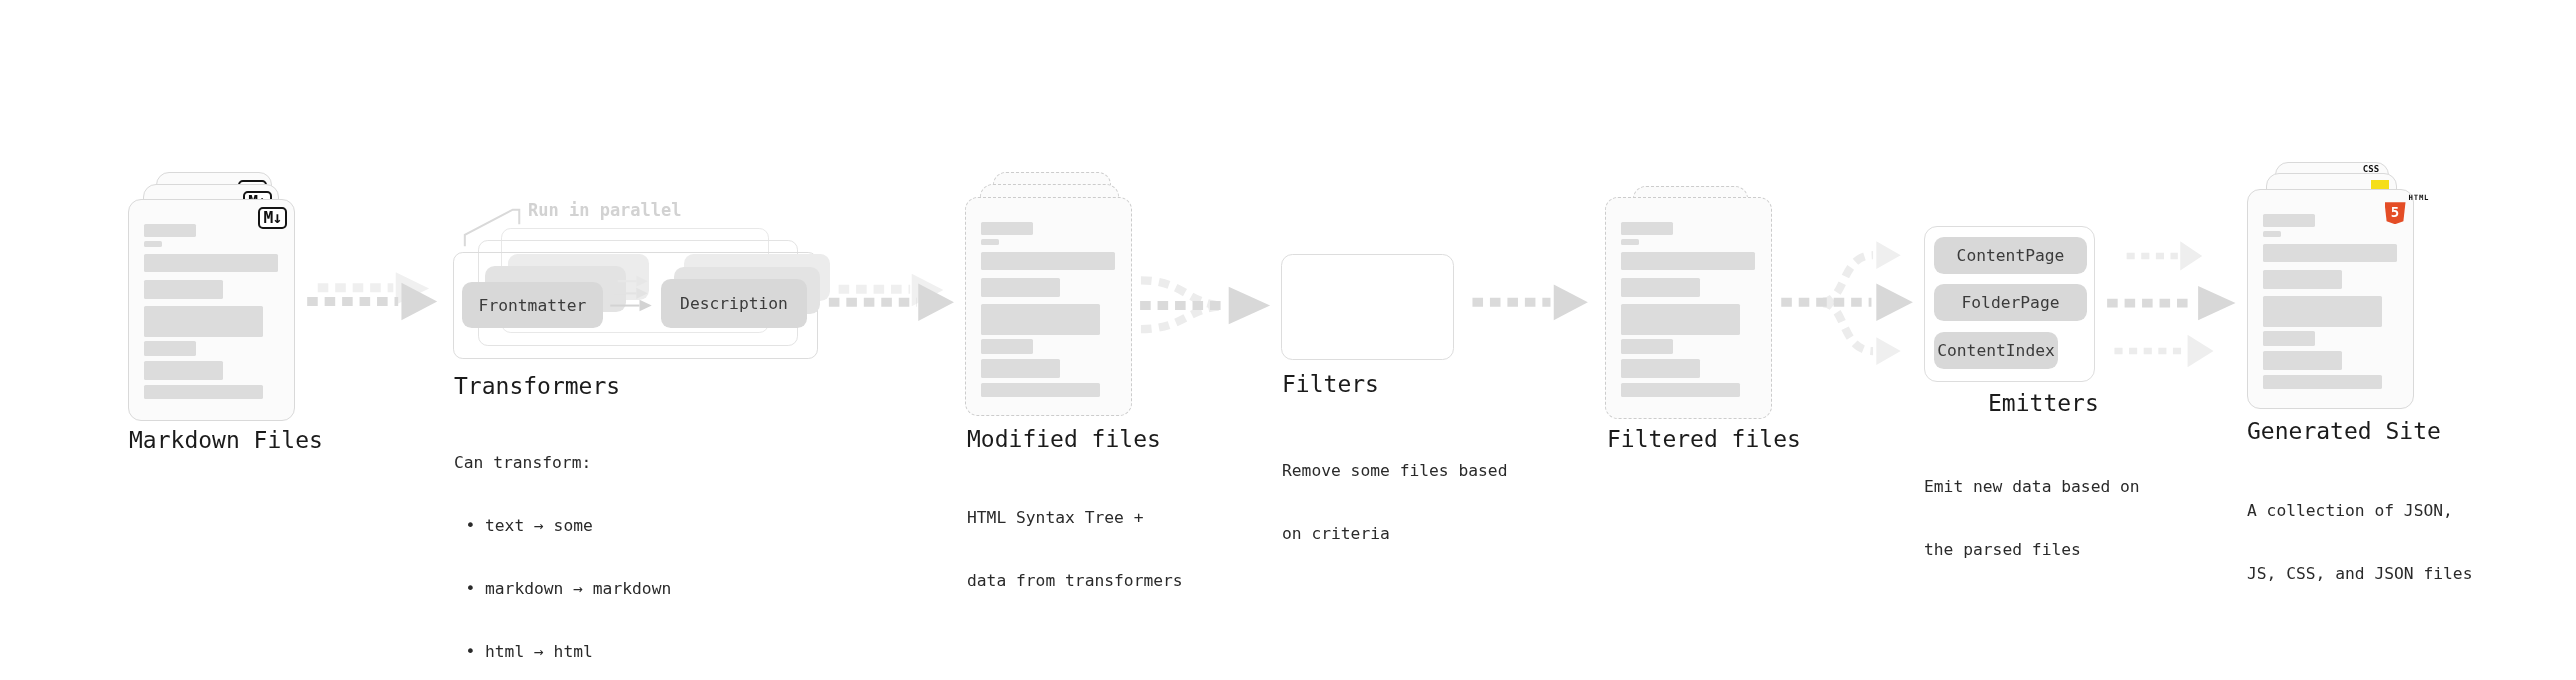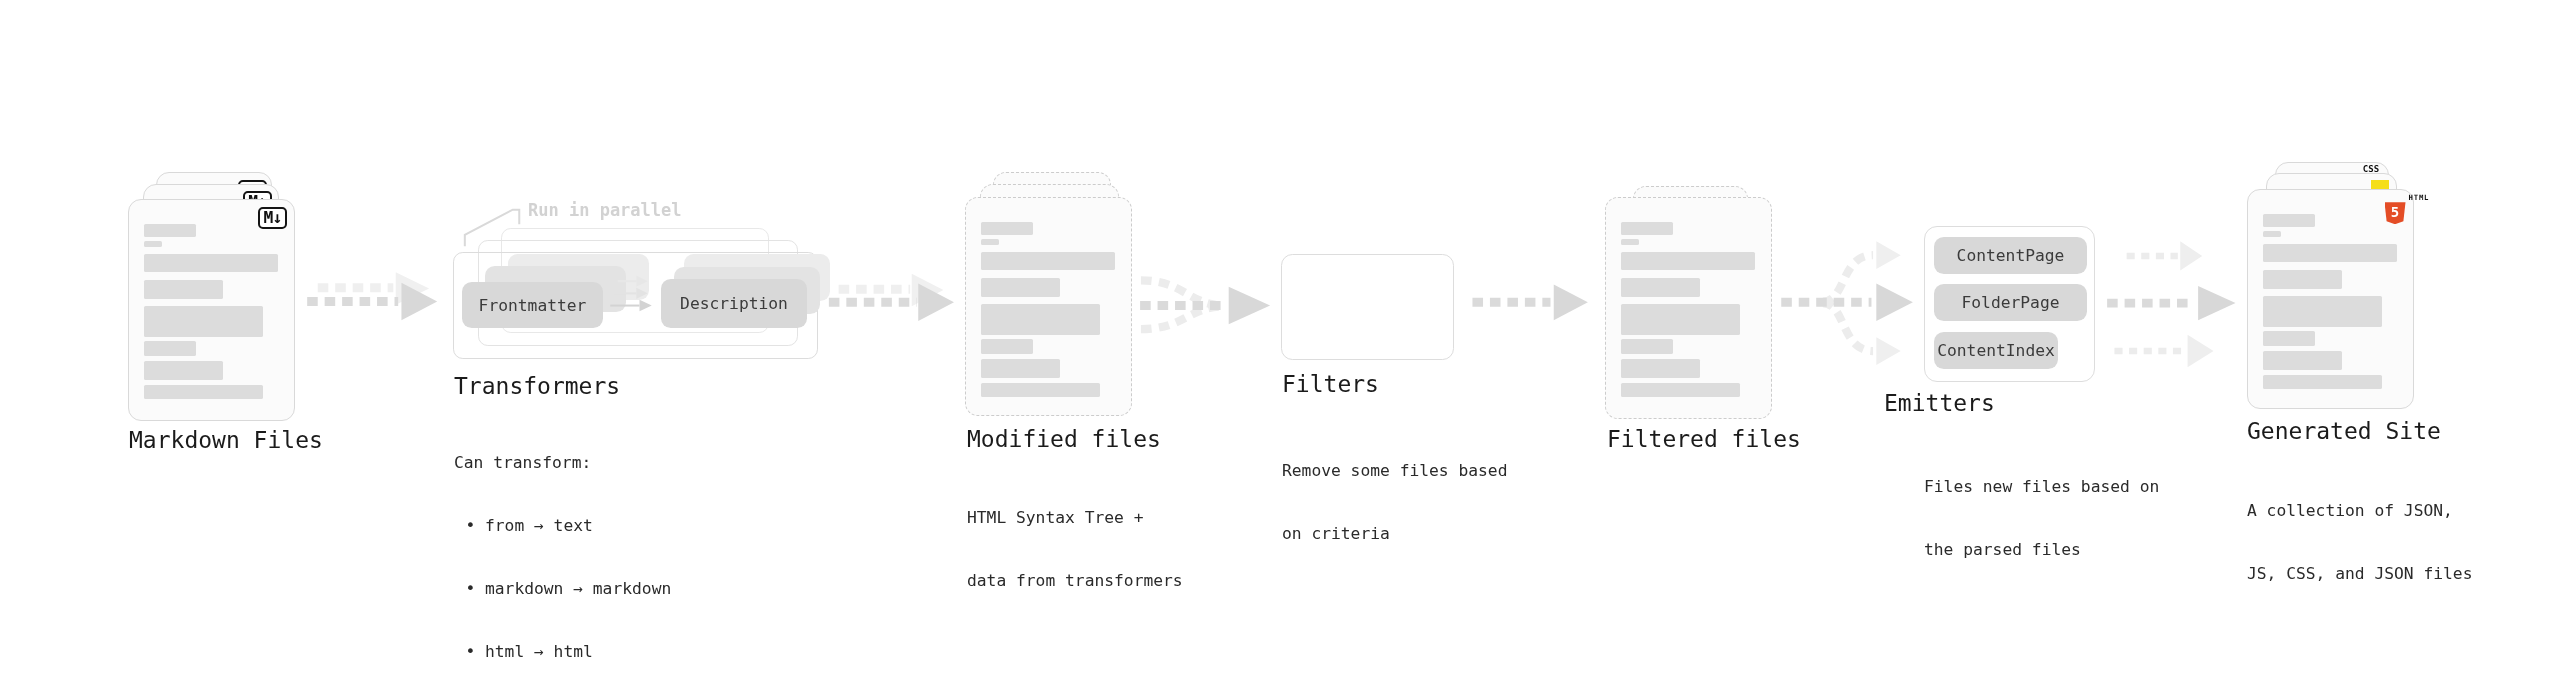--- a/index.html
+++ b/index.html
@@ -81,21 +81,21 @@
     <div class="pill" style="left:462px;top:282px;width:141px;height:46px">Frontmatter</div>
 
     <div class="pill echo3" style="left:684px;top:254px;width:146px;height:47px"></div>
     <div class="pill echo2" style="left:674px;top:267px;width:146px;height:47px"></div>
     <div class="pill" style="left:661px;top:279px;width:146px;height:49px">Description</div>
   </div>
   <div class="note" style="left:528px;top:200px">Run in parallel</div>
   <div class="stage-label" style="left:454px;top:373px">Transformers</div>
   <div class="stage-desc" style="left:454px;top:410px">
     <div>Can transform:</div>
-    <div style="padding-left:11.4px">• from → text</div>
+    <div style="padding-left:11.4px">• text → some</div>
     <div style="padding-left:11.4px">• markdown → markdown</div>
     <div style="padding-left:11.4px">• html → html</div>
   </div>
 
   <div>
     <div class="card dashed" style="left:993px;top:172px;width:118px;height:219px;z-index:1"></div>
     <div class="card dashed" style="left:980px;top:184px;width:139px;height:219px;z-index:2"></div>
     <div class="card dashed" style="left:965px;top:197px;width:167px;height:219px;z-index:3">
       <div class="card-bars">
           <div class="bar" style="top: 24.4px; width: 52px; height: 12.2px;"></div>
@@ -136,23 +136,23 @@
           <div class="bar" style="top: 185px; width: 119px; height: 14px;"></div>
         </div>
     </div>
   </div>
   <div class="stage-label" style="left:1607px;top:426px">Filtered files</div>
 
   <div class="obox" style="left:1924px;top:226px;width:171px;height:156px;border-radius:13px"></div>
   <div class="pill" style="left:1934px;top:237px;width:153px;height:37px">ContentPage</div>
   <div class="pill" style="left:1934px;top:284px;width:153px;height:37px">FolderPage</div>
   <div class="pill" style="left:1934px;top:332px;width:124px;height:37px">ContentIndex</div>
-  <div class="stage-label" style="left:1884px;top:390px">Emitters</div>
+  <div class="stage-label" style="left:1988px;top:390px">Emitters</div>
   <div class="stage-desc" style="left:1924px;top:434px">
-    <div>Files new files based on</div>
+    <div>Emit new data based on</div>
     <div>the parsed files</div>
   </div>
 
   <div>
     <div class="card" style="left:2275px;top:162px;width:114px;height:220px;z-index:1">
       <div class="badge-css">
         <span class="t">CSS</span>
         <div class="u"></div>
       </div>
     </div>

